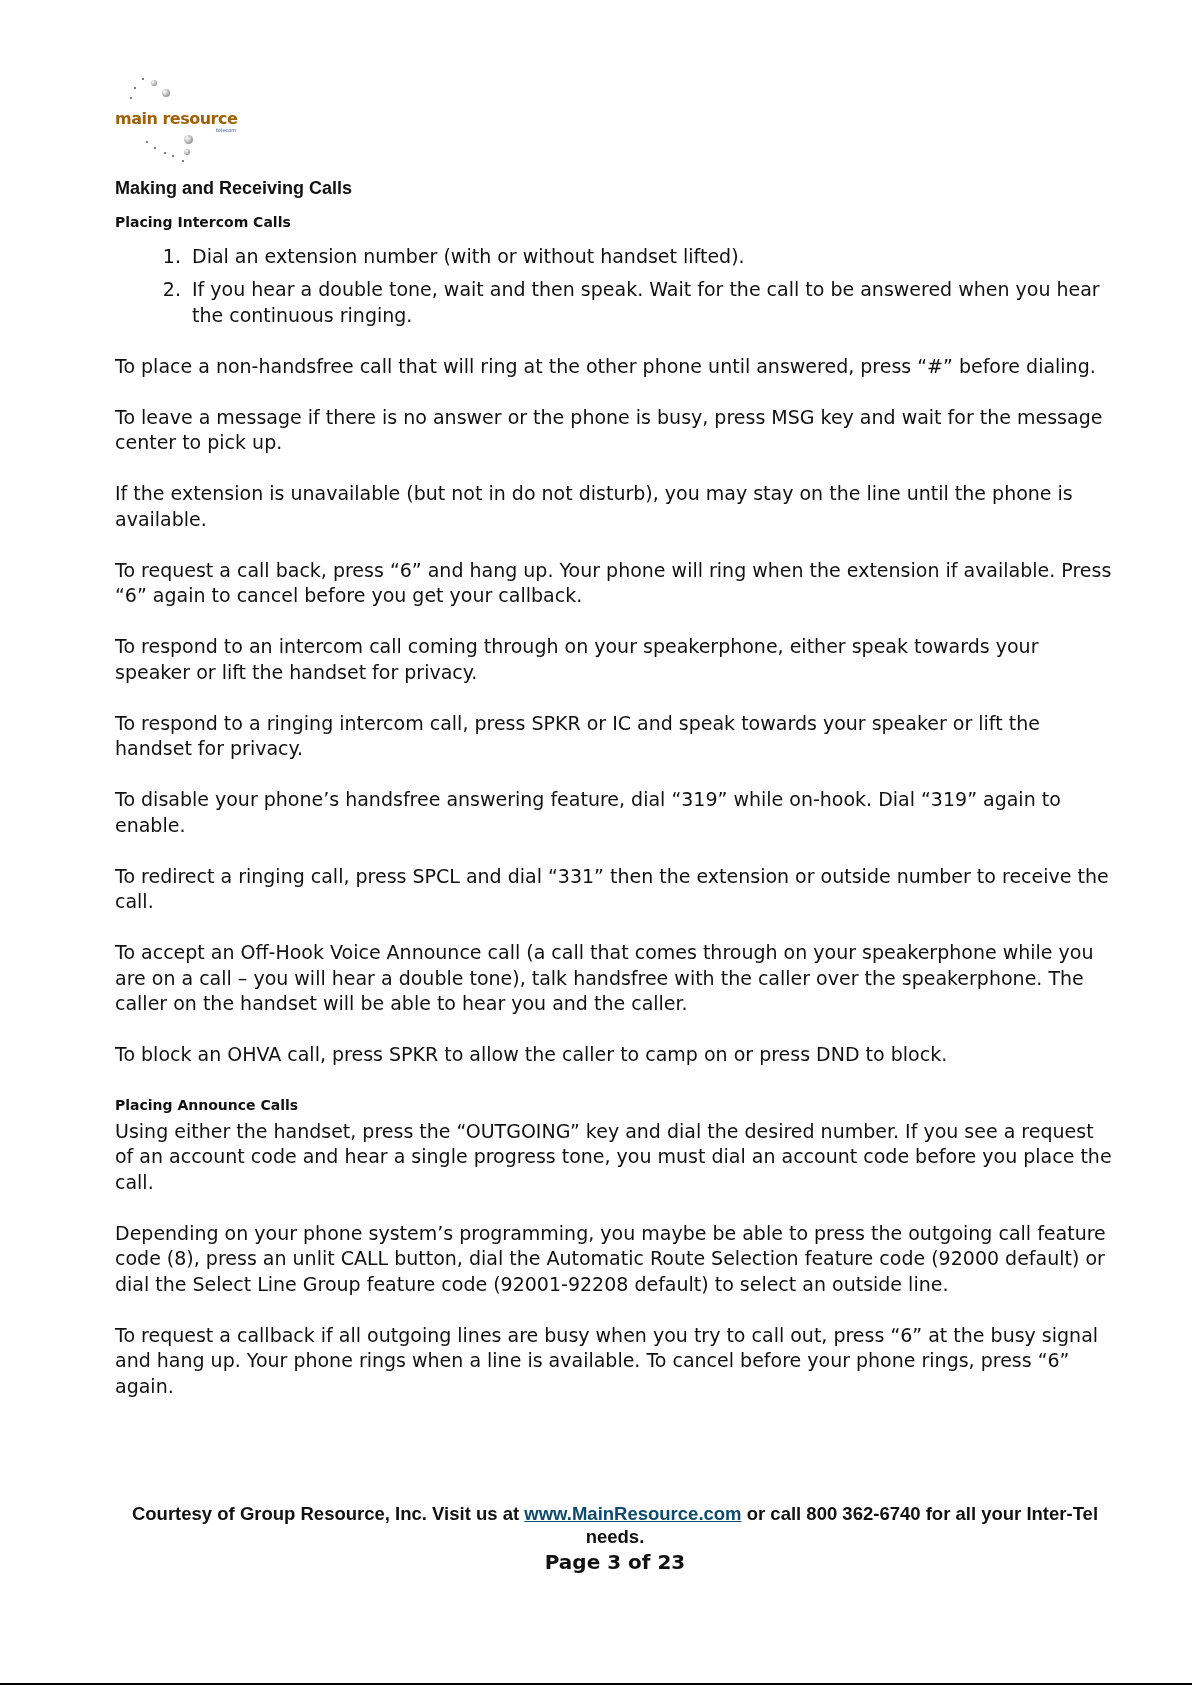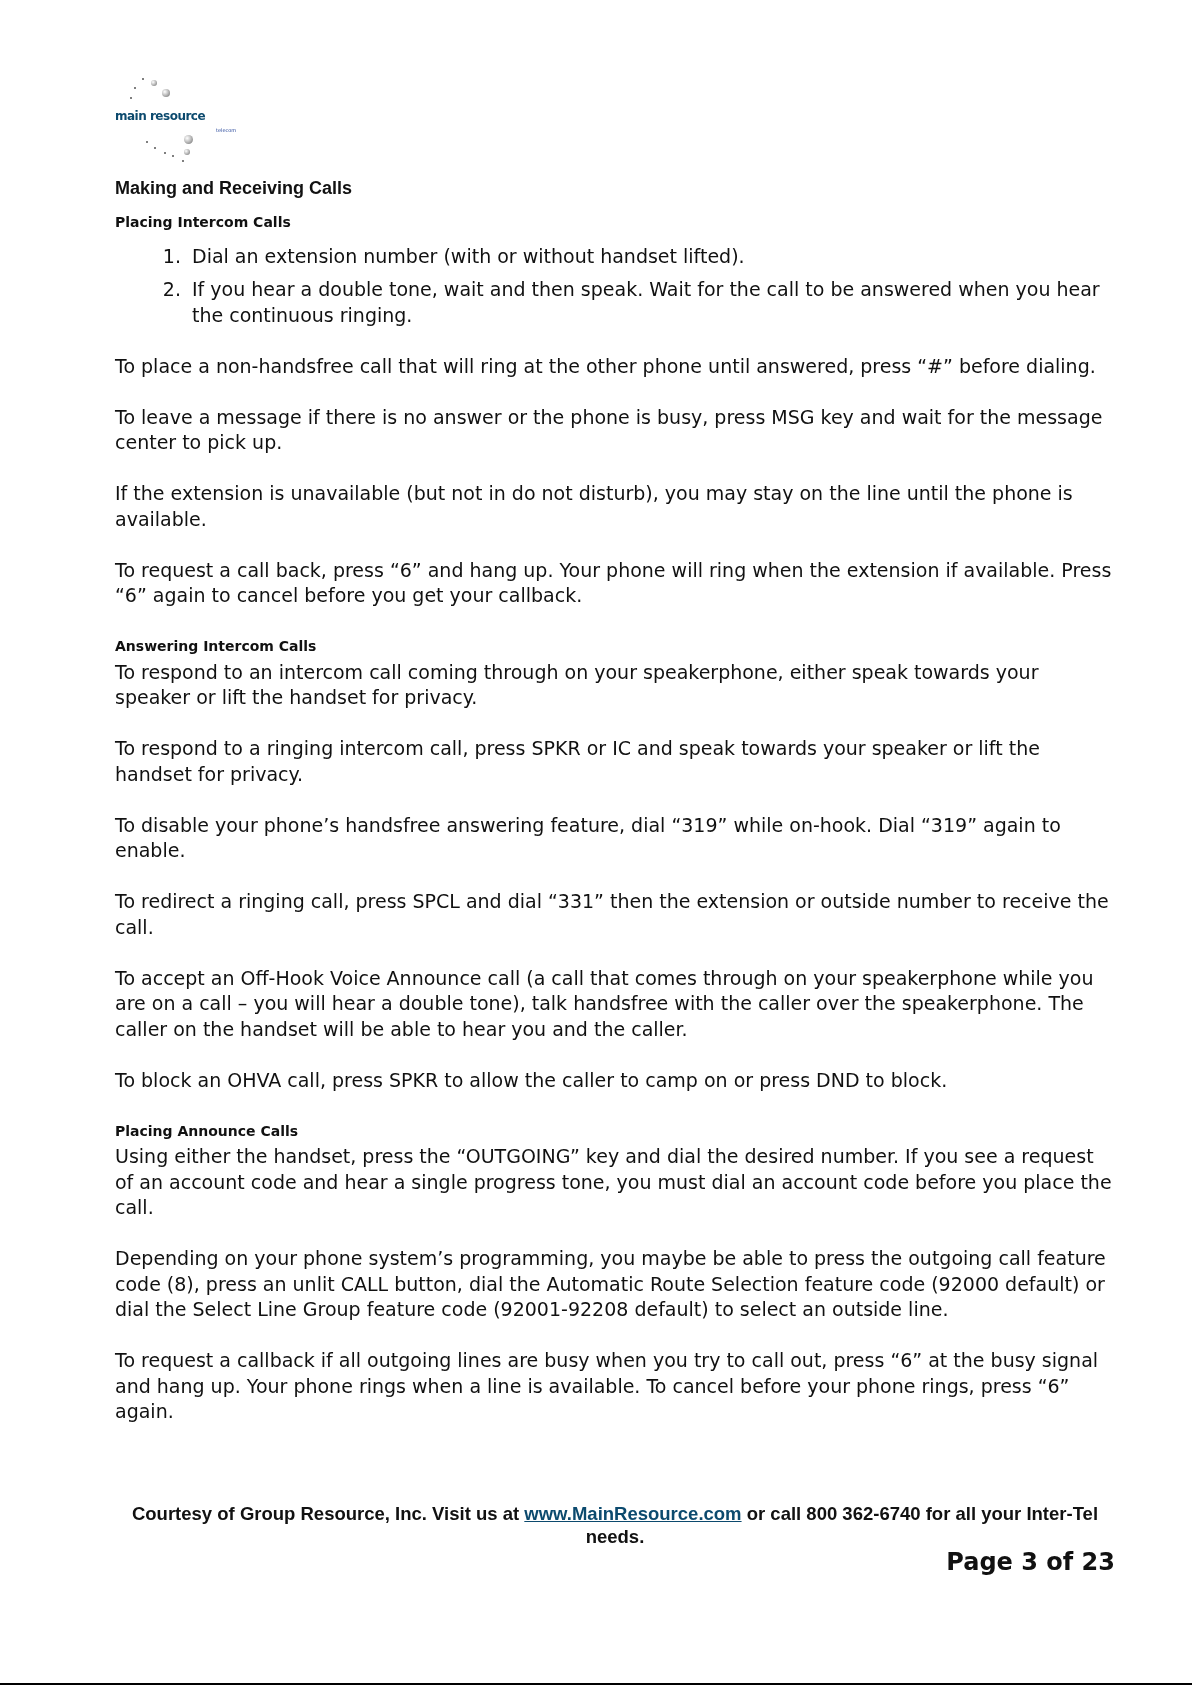--- a/index.html
+++ b/index.html
@@ -1,31 +1,31 @@
 <!DOCTYPE html>
 <html><head>
 <meta charset="utf-8">
 <style>
   html, body { margin: 0; padding: 0; background: #ffffff; }
   body { width: 1192px; height: 1685px; position: relative; overflow: hidden; color: #111; }
   .page { position: absolute; left: 0; top: 0; width: 1192px; height: 1685px; }
   .logo { position: absolute; left: 112px; top: 75px; width: 135px; height: 95px; }
-  .logo-text { position: absolute; left: 3px; top: 34px; font-family: "DejaVu Sans", sans-serif; font-weight: bold; font-size: 12px; letter-spacing: -0.5px; color: #0c4a6e; white-space: nowrap; }
+  .logo-text { position: absolute; left: 3px; top: 34px; font-family: "DejaVu Sans", sans-serif; font-weight: bold; font-size: 16px; letter-spacing: -0.5px; color: #a16207; white-space: nowrap; }
   .logo-sub { position: absolute; left: 104px; top: 52px; font-family: "DejaVu Sans", sans-serif; font-size: 5px; color: #2b4a9c; }
   .dot { position: absolute; border-radius: 50%; background: radial-gradient(circle at 35% 35%, #ffffff 0%, #bfbfbf 45%, #6a6a6a 100%); }
   .speck { position: absolute; width: 2px; height: 2px; background: #555; border-radius: 50%; }
   .content { position: absolute; left: 115px; top: 172px; width: 1000px; font-family: "DejaVu Sans", sans-serif; font-size: 19px; line-height: 25.5px; }
   h1 { font-family: "Liberation Sans", sans-serif; font-weight: bold; font-size: 18px; margin: 0 0 6px 0; line-height: 32px; color: #111; }
   .subhead { font-family: "DejaVu Sans", sans-serif; font-weight: bold; font-size: 14px; margin: 0; line-height: 25.5px; }
   ol { margin: 0; padding-left: 72px; }
   ol li { padding-left: 5px; margin-top: 8px; }
   p { margin: 0 0 25.5px 0; }
   .footer { position: absolute; left: 115px; top: 1502px; width: 1000px; text-align: center; font-family: "Liberation Sans", sans-serif; font-weight: bold; font-size: 18.5px; line-height: 23px; color: #111; }
   .footer a { color: #0c4a6e; text-decoration: underline; }
-  .pagenum { font-family: "DejaVu Sans", sans-serif; font-weight: bold; font-size: 24px; line-height: 28px; text-align: right; }
+  .pagenum { font-family: "DejaVu Sans", sans-serif; font-weight: bold; font-size: 20px; line-height: 28px; }
   .bottom-rule { position: absolute; left: 0; top: 1683px; width: 1192px; height: 2px; background: #000; }
 </style>
 </head>
 <body>
 
 <div class="page">
 
   <div class="logo">
     <span class="speck" style="left:30px;top:3px;"></span>
     <span class="speck" style="left:22px;top:12px;"></span>
@@ -53,21 +53,20 @@
         <li>If you hear a double tone, wait and then speak.  Wait for the call to be answered when you hear the continuous ringing.</li>
       </ol>
       <p style="height:0;margin:0 0 25.5px 0;"></p>
       <p>To place a non-handsfree call that will ring at the other phone until answered, press “#” before dialing.</p>
       <p>To leave a message if there is no answer or the phone is busy, press MSG key and wait for the message center to pick up.</p>
       <p>If the extension is unavailable (but not in do not disturb), you may stay on the line until the phone is available.</p>
       <p>To request a call back, press “6” and hang up.  Your phone will ring when the extension if available.  Press “6” again to cancel before you get your callback.</p>
     </div>
 
     <div>
-      <div class="subhead">Answering Intercom Calls</div>
       <p>To respond to an intercom call coming through on your speakerphone, either speak towards your speaker or lift the handset for privacy.</p>
       <p>To respond to a ringing intercom call, press SPKR or IC and speak towards your speaker or lift the handset for privacy.</p>
       <p>To disable your phone’s handsfree answering feature, dial “319” while on-hook.  Dial “319” again to enable.</p>
       <p>To redirect a ringing call, press SPCL and dial “331” then the extension or outside number to receive the call.</p>
       <p>To accept an Off-Hook Voice Announce call (a call that comes through on your speakerphone while you are on a call – you will hear a double tone), talk handsfree with the caller over the speakerphone.  The caller on the handset will be able to hear you and the caller.</p>
       <p>To block an OHVA call, press SPKR to allow the caller to camp on or press DND to block.</p>
     </div>
 
     <div>
       <div class="subhead">Placing Announce Calls</div>

